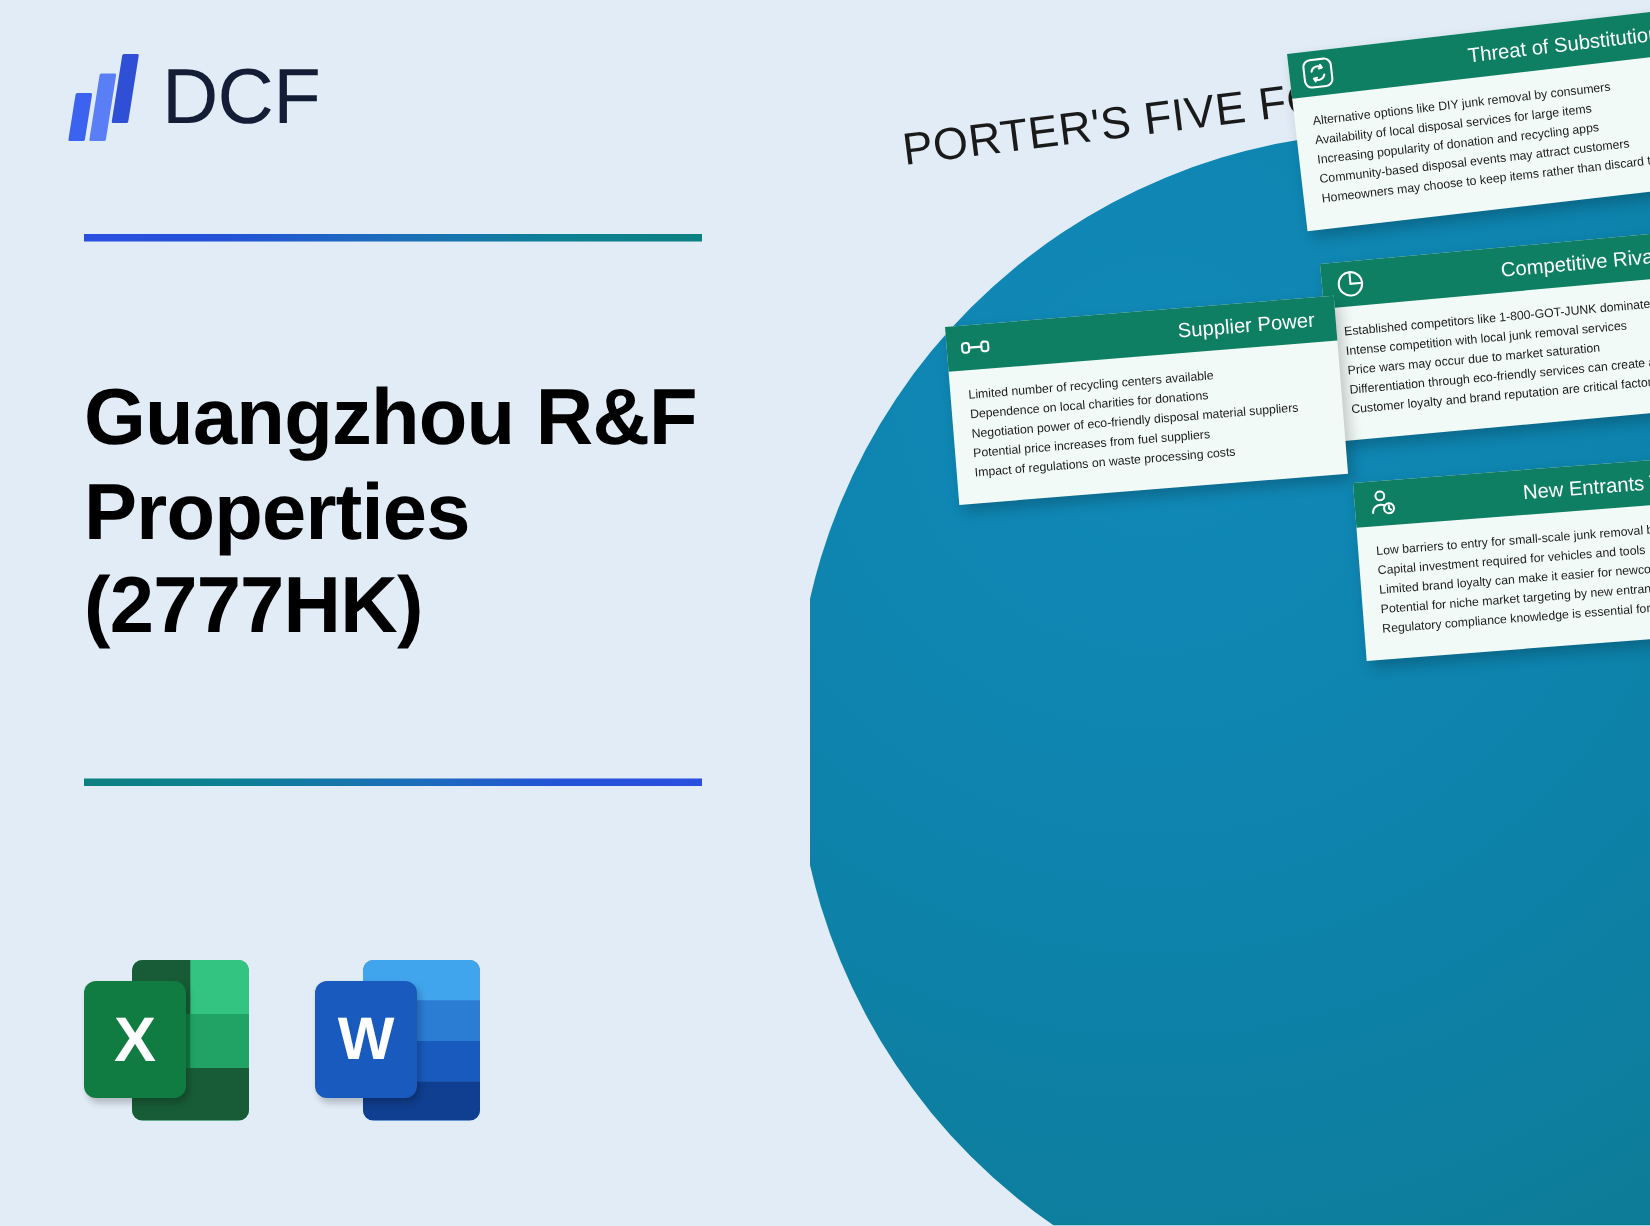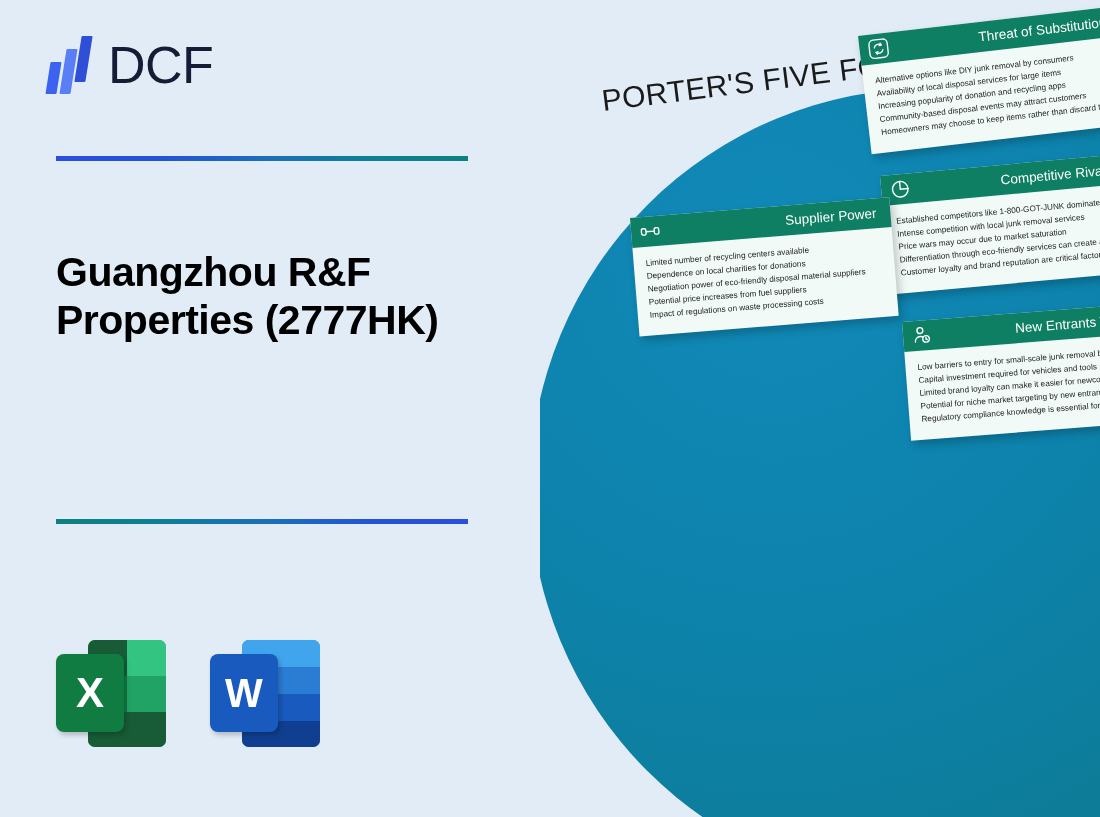--- a/index.html
+++ b/index.html
@@ -22,21 +22,21 @@
   .bar2{left:17px;top:13px;width:11px;height:45px;background:#5a7ef5;}
   .bar3{left:32px;top:0px;width:11px;height:46px;background:#2f4fd6;}
   .logo-text{font-size:52px;font-weight:500;color:#131d35;letter-spacing:-0.5px;line-height:1;}
 
   .divider{position:absolute;left:56px;width:412px;height:5px;}
   .divider-top{top:156px;background:linear-gradient(90deg,#2a4fe0 0%,#2352d8 22%,#1b6fb8 52%,#0b8192 78%,#0d8080 100%);}
   .divider-bottom{top:519px;background:linear-gradient(90deg,#0d8080 0%,#0b8192 22%,#1b6fb8 52%,#2352d8 78%,#2a4fe0 100%);}
 
   .page-title{
     position:absolute;left:56px;top:248px;width:440px;
-    font-size:41px;line-height:1.18;font-weight:bold;color:#000;
+    font-size:53px;line-height:1.18;font-weight:bold;color:#000;
     letter-spacing:-0.5px;
   }
 
   .app-icons{position:absolute;left:56px;top:632px;display:flex;gap:44px;}
   .app-icon{position:relative;width:110px;height:122px;}
 
   
   .xl-doc{position:absolute;left:32px;top:8px;width:78px;height:107px;border-radius:7px;overflow:hidden;background:#21a366;}
   .xl-doc .q{position:absolute;}
   .xl-q1{left:0;top:0;width:39px;height:36px;background:#185c37;}

